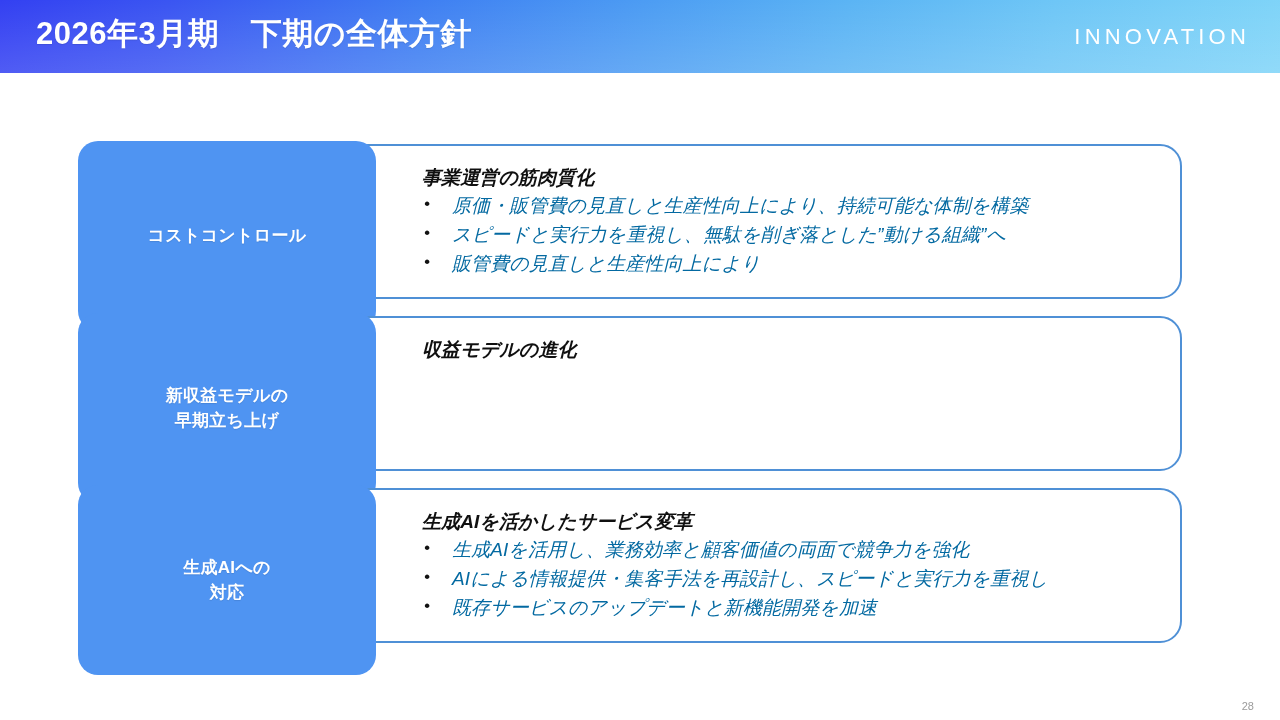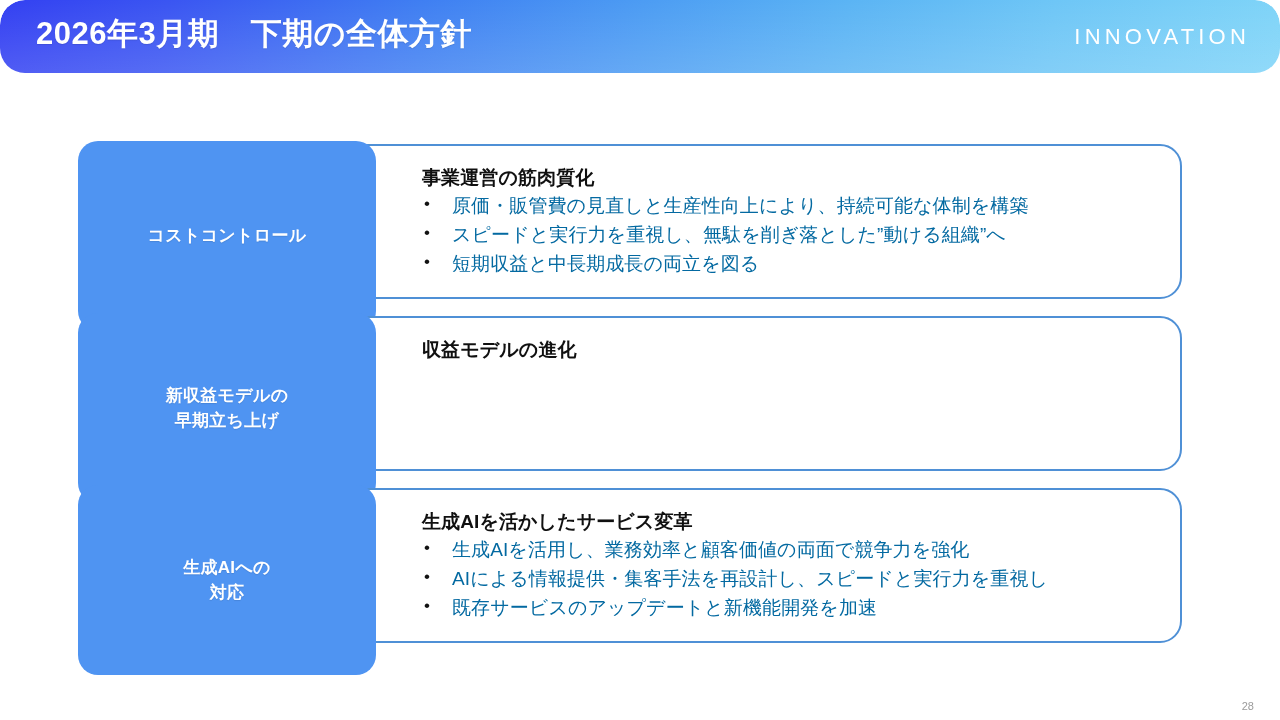--- a/index.html
+++ b/index.html
@@ -1,15 +1,15 @@
 <!DOCTYPE html>
 <html lang="ja"><head>
 <meta charset="utf-8">
 <style>
-  * { box-sizing: border-box; margin: 0; padding: 0; border-radius: 25px; }
+  * { box-sizing: border-box; margin: 0; padding: 0; }
 
   html, body {
     width: 1280px;
     height: 720px;
     overflow: hidden;
   }
 
   body {
     font-family: "Liberation Sans", "DejaVu Sans", sans-serif;
     background: #ffffff;
@@ -68,20 +68,21 @@
 
   .row-panel {
     position: absolute;
     left: 12px;
     top: 3px;
     width: 1092px;
     height: 155px;
     border: 2px solid #4f90d6;
     border-radius: 22px;
     background: #ffffff;
+    font-style: italic;
   }
 
   .row-chip {
     position: absolute;
     left: 0;
     top: 0;
     width: 298px;
     height: 190px;
     background: #4f94f2;
     border-radius: 20px;
@@ -159,21 +160,21 @@
 
 <div id="policy-rows">
 
   <div class="policy-row">
     <div class="row-panel">
       <div class="row-body">
         <div class="body-heading">事業運営の筋肉質化</div>
         <ul class="bullet-list">
           <li class="bullet-item">原価・販管費の見直しと生産性向上により、持続可能な体制を構築</li>
           <li class="bullet-item">スピードと実行力を重視し、無駄を削ぎ落とした”動ける組織”へ</li>
-          <li class="bullet-item">短期収益と中長期成長の両立を図る</li>
+          <li class="bullet-item">販管費の見直しと生産性向上により</li>
         </ul>
       </div>
     </div>
     <div class="row-chip">
       <span class="chip-label">コストコントロール</span>
     </div>
   </div>
 
   <div class="policy-row">
     <div class="row-panel">

